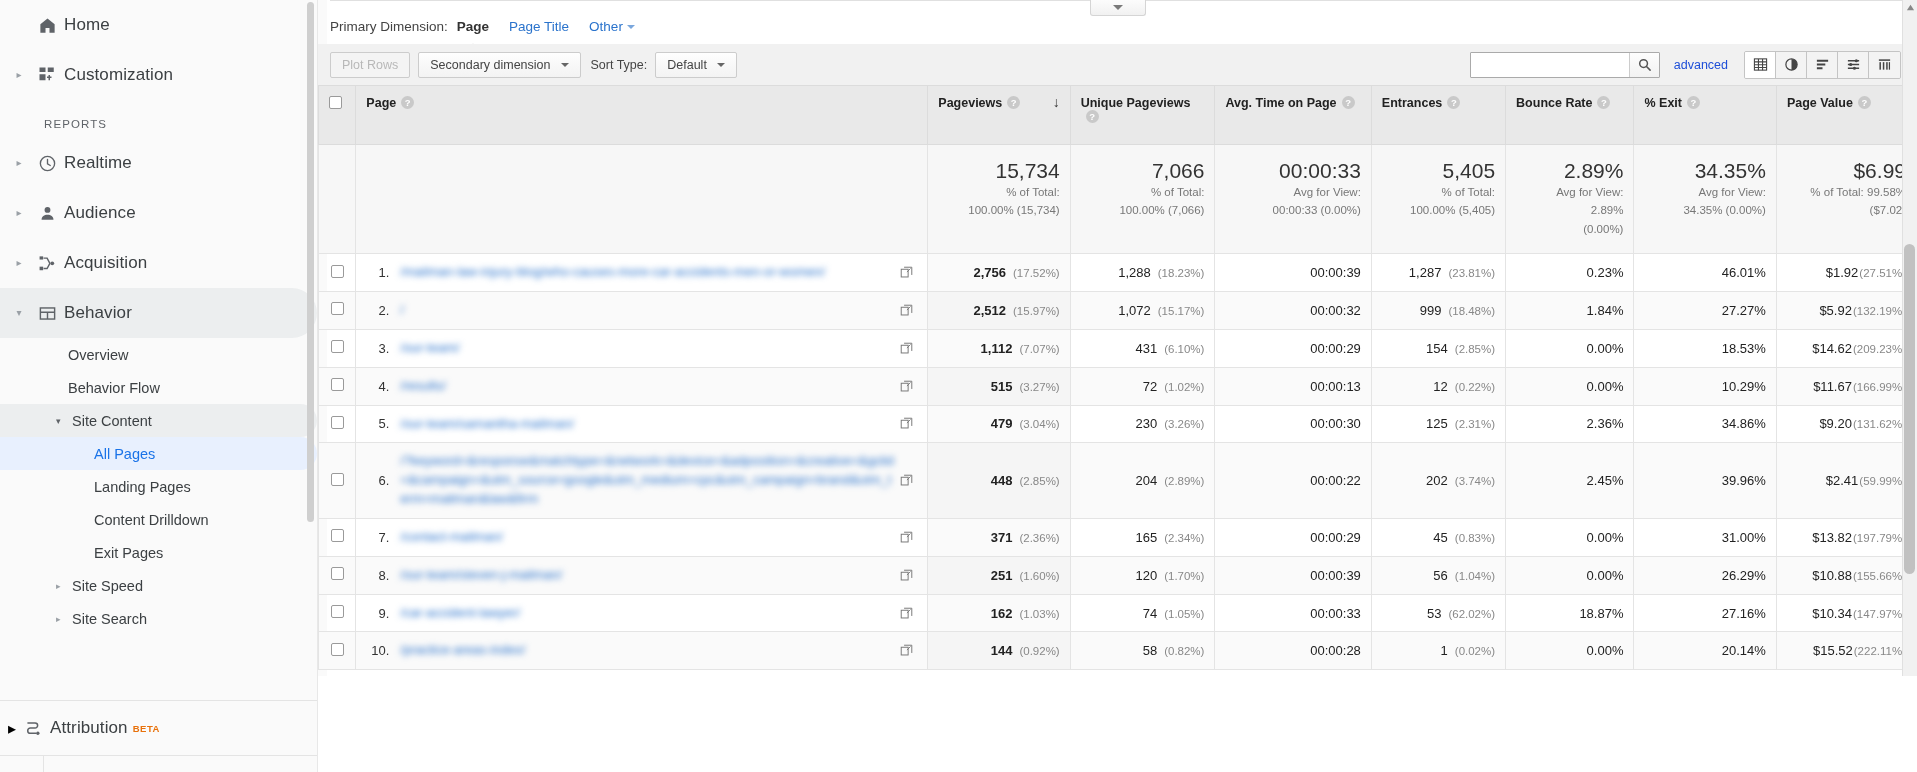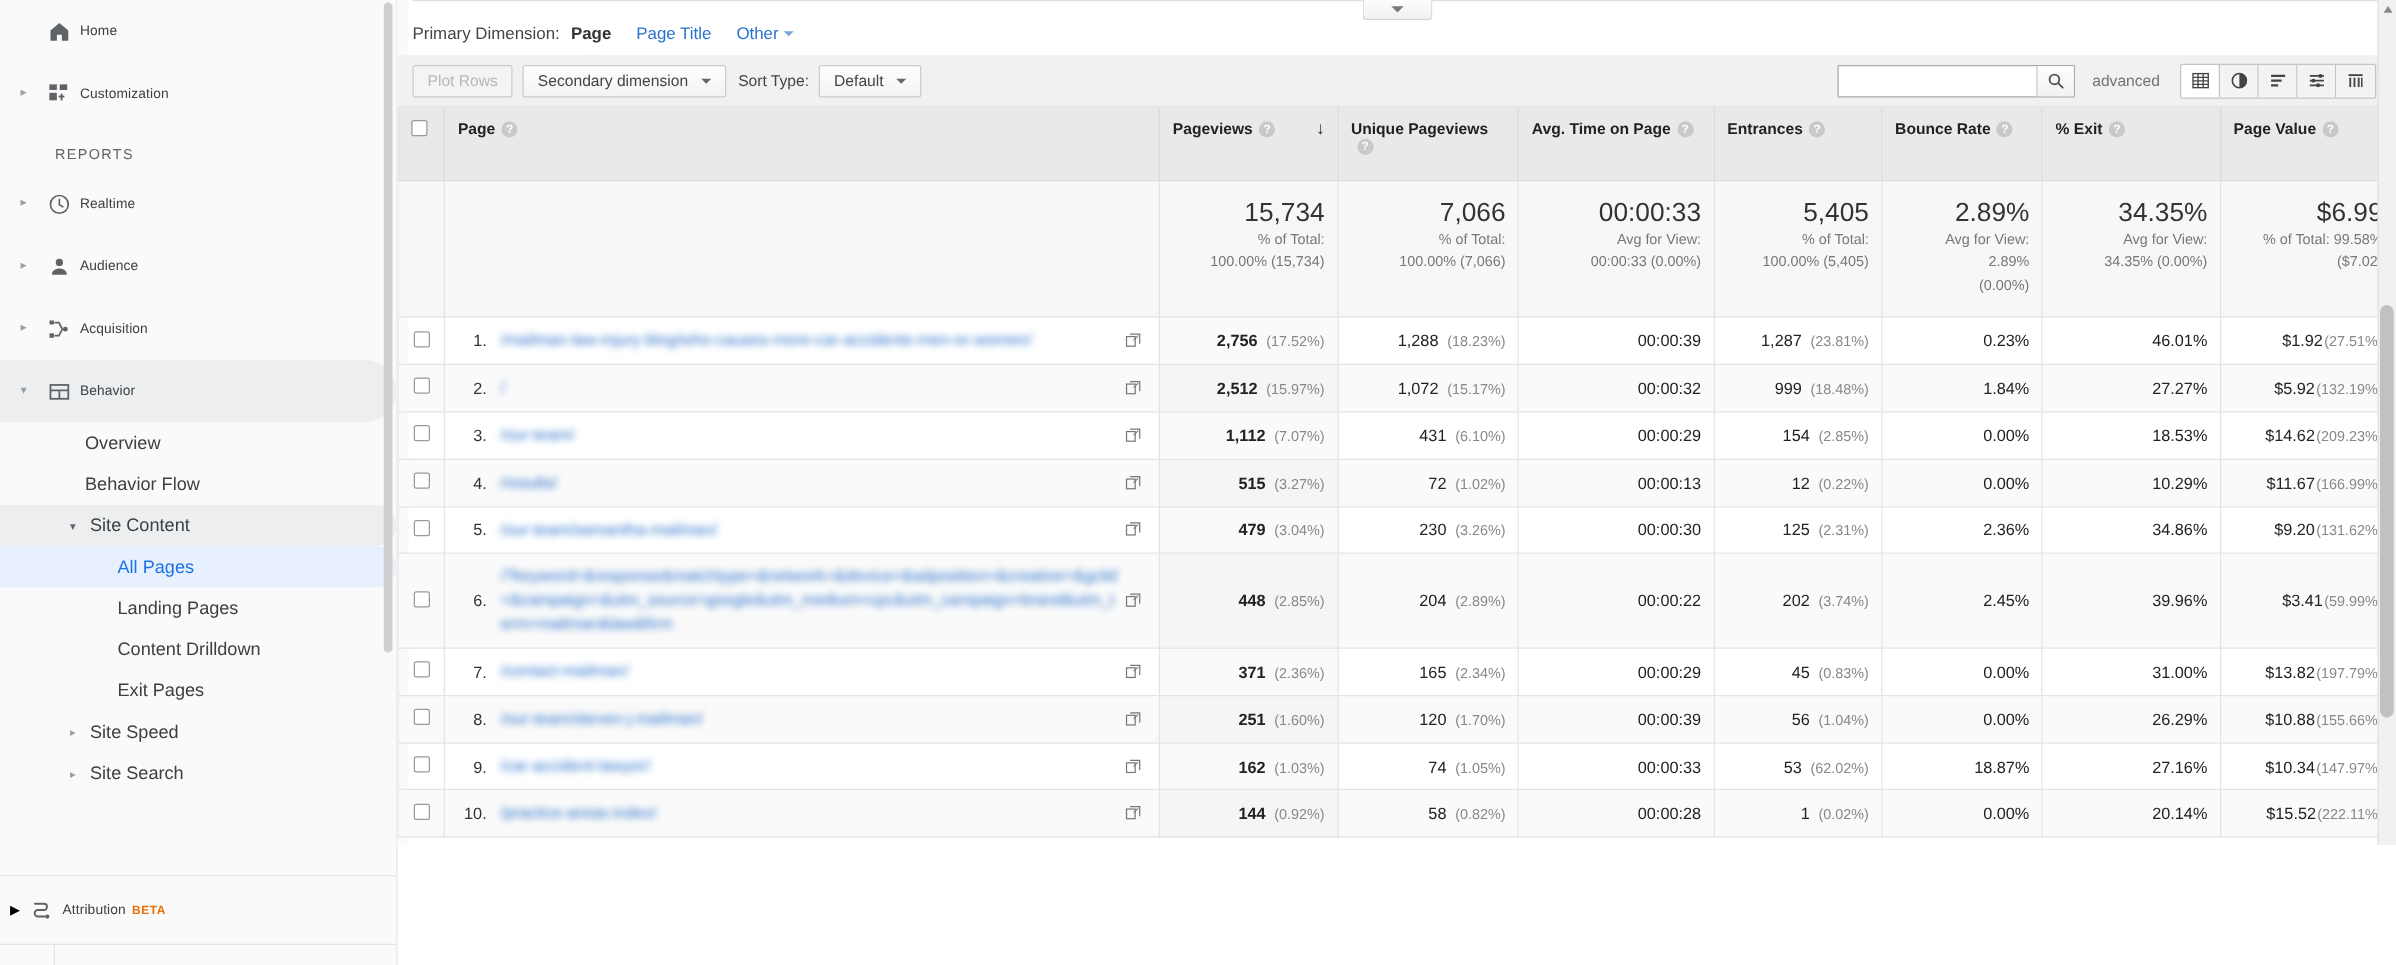--- a/index.html
+++ b/index.html
@@ -38,21 +38,21 @@
     text-align: center;
     color: #9aa0a6; font-size: 10px; line-height: 1;
   }
   .nav-item .arrow.hidden { visibility: hidden; }
   .nav-ico {
     width: 34px; flex: 0 0 34px;
     display: flex; align-items: center; justify-content: center;
     color: #5f6368;
   }
   .nav-label {
-    font-size: 11px; color: #3c4043;
+    font-size: 17px; color: #3c4043;
     letter-spacing: .1px;
   }
   .nav-item.selected { background: #eceeef; }
 
   .section-label {
     font-size: 11.5px; color: #5f6368;
     letter-spacing: 1.1px;
     padding: 18px 17px 8px 44px;
     font-weight: 400;
   }
@@ -192,21 +192,21 @@
     flex: 1; border: none; outline: none; height: 100%;
     padding: 0 6px; font-size: 12.5px; font-family: inherit;
     background: transparent; min-width: 0;
   }
   .search-btn {
     width: 30px; height: 100%;
     border-left: 1px solid #ccc;
     background: linear-gradient(#fdfdfd,#f2f2f2);
     display:flex;align-items:center;justify-content:center;cursor:pointer;
   }
-  .adv-link { font-size: 12.5px; color: #737373; cursor: pointer; margin-right: 16px; }
+  .adv-link { font-size: 12.5px; color: #1d4ed8; cursor: pointer; margin-right: 16px; }
 
   .viewbtns { display: flex; border: 1px solid #c4c4c4; border-radius: 2px; overflow:hidden; }
   .viewbtn {
     width: 31px; height: 26px;
     background: #f3f3f3;
     border-right: 1px solid #c4c4c4;
     display:flex;align-items:center;justify-content:center;cursor:pointer;
   }
   .viewbtn:last-child { border-right: none; }
   .viewbtn.active { background: #fff; }
@@ -730,21 +730,21 @@
                       </svg>
                     </span>
                   </div>
                 </td>
                 <td class="num c-pv"><span class="v bold">448</span><span class="pct">(2.85%)</span></td>
                 <td class="num"><span class="v">204</span><span class="pct">(2.89%)</span></td>
                 <td class="num"><span class="v">00:00:22</span></td>
                 <td class="num"><span class="v">202</span><span class="pct">(3.74%)</span></td>
                 <td class="num"><span class="v">2.45%</span></td>
                 <td class="num"><span class="v">39.96%</span></td>
-                <td class="num"><span class="v">$3.41</span><span class="pct tight">(59.99%)</span></td>
+                <td class="num"><span class="v">$2.41</span><span class="pct tight">(59.99%)</span></td>
               </tr>
               <tr class="row">
                 <td class="c-check"><span class="cb"></span></td>
                 <td class="c-page">
                   <div class="page-cell">
                     <span class="page-idx">7.</span>
                     <span class="page-url">/contact-mailman/</span>
                     <span class="ext-ico">
                       <svg width="13" height="13" viewBox="0 0 16 16" fill="none" stroke="#777" stroke-width="1.2">
                         <rect x="1.5" y="4" width="8.5" height="9.5"></rect>

